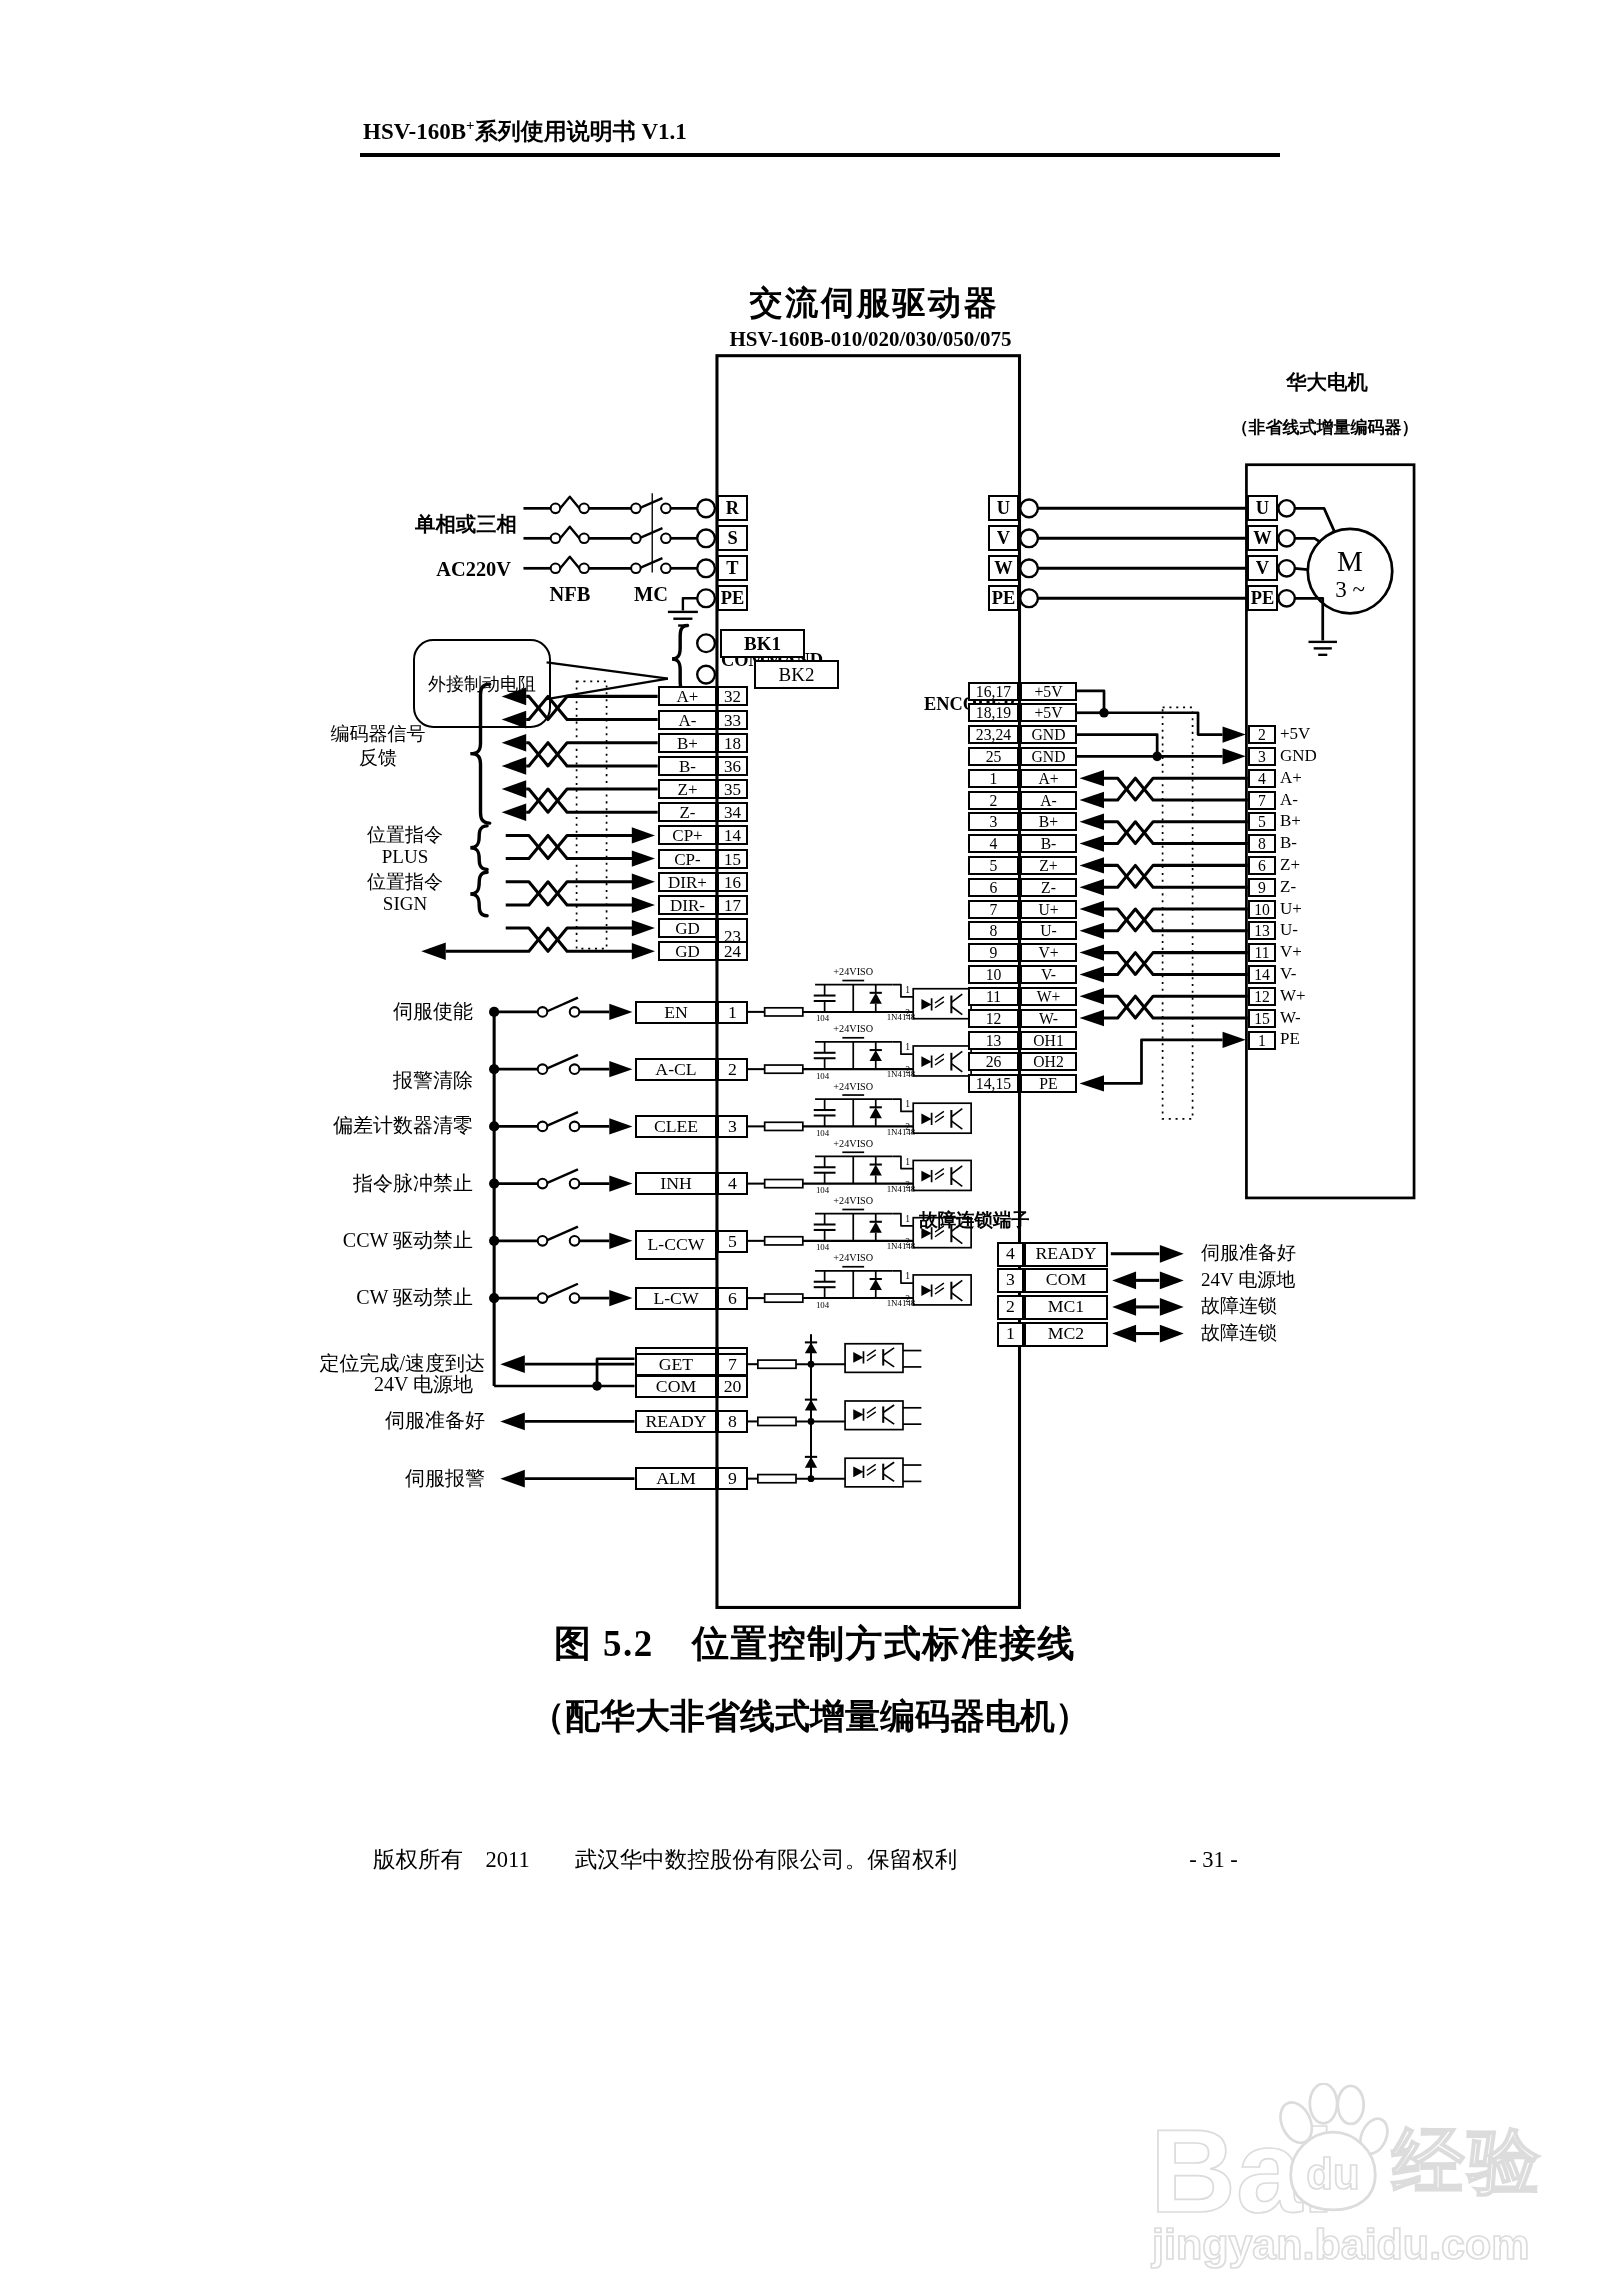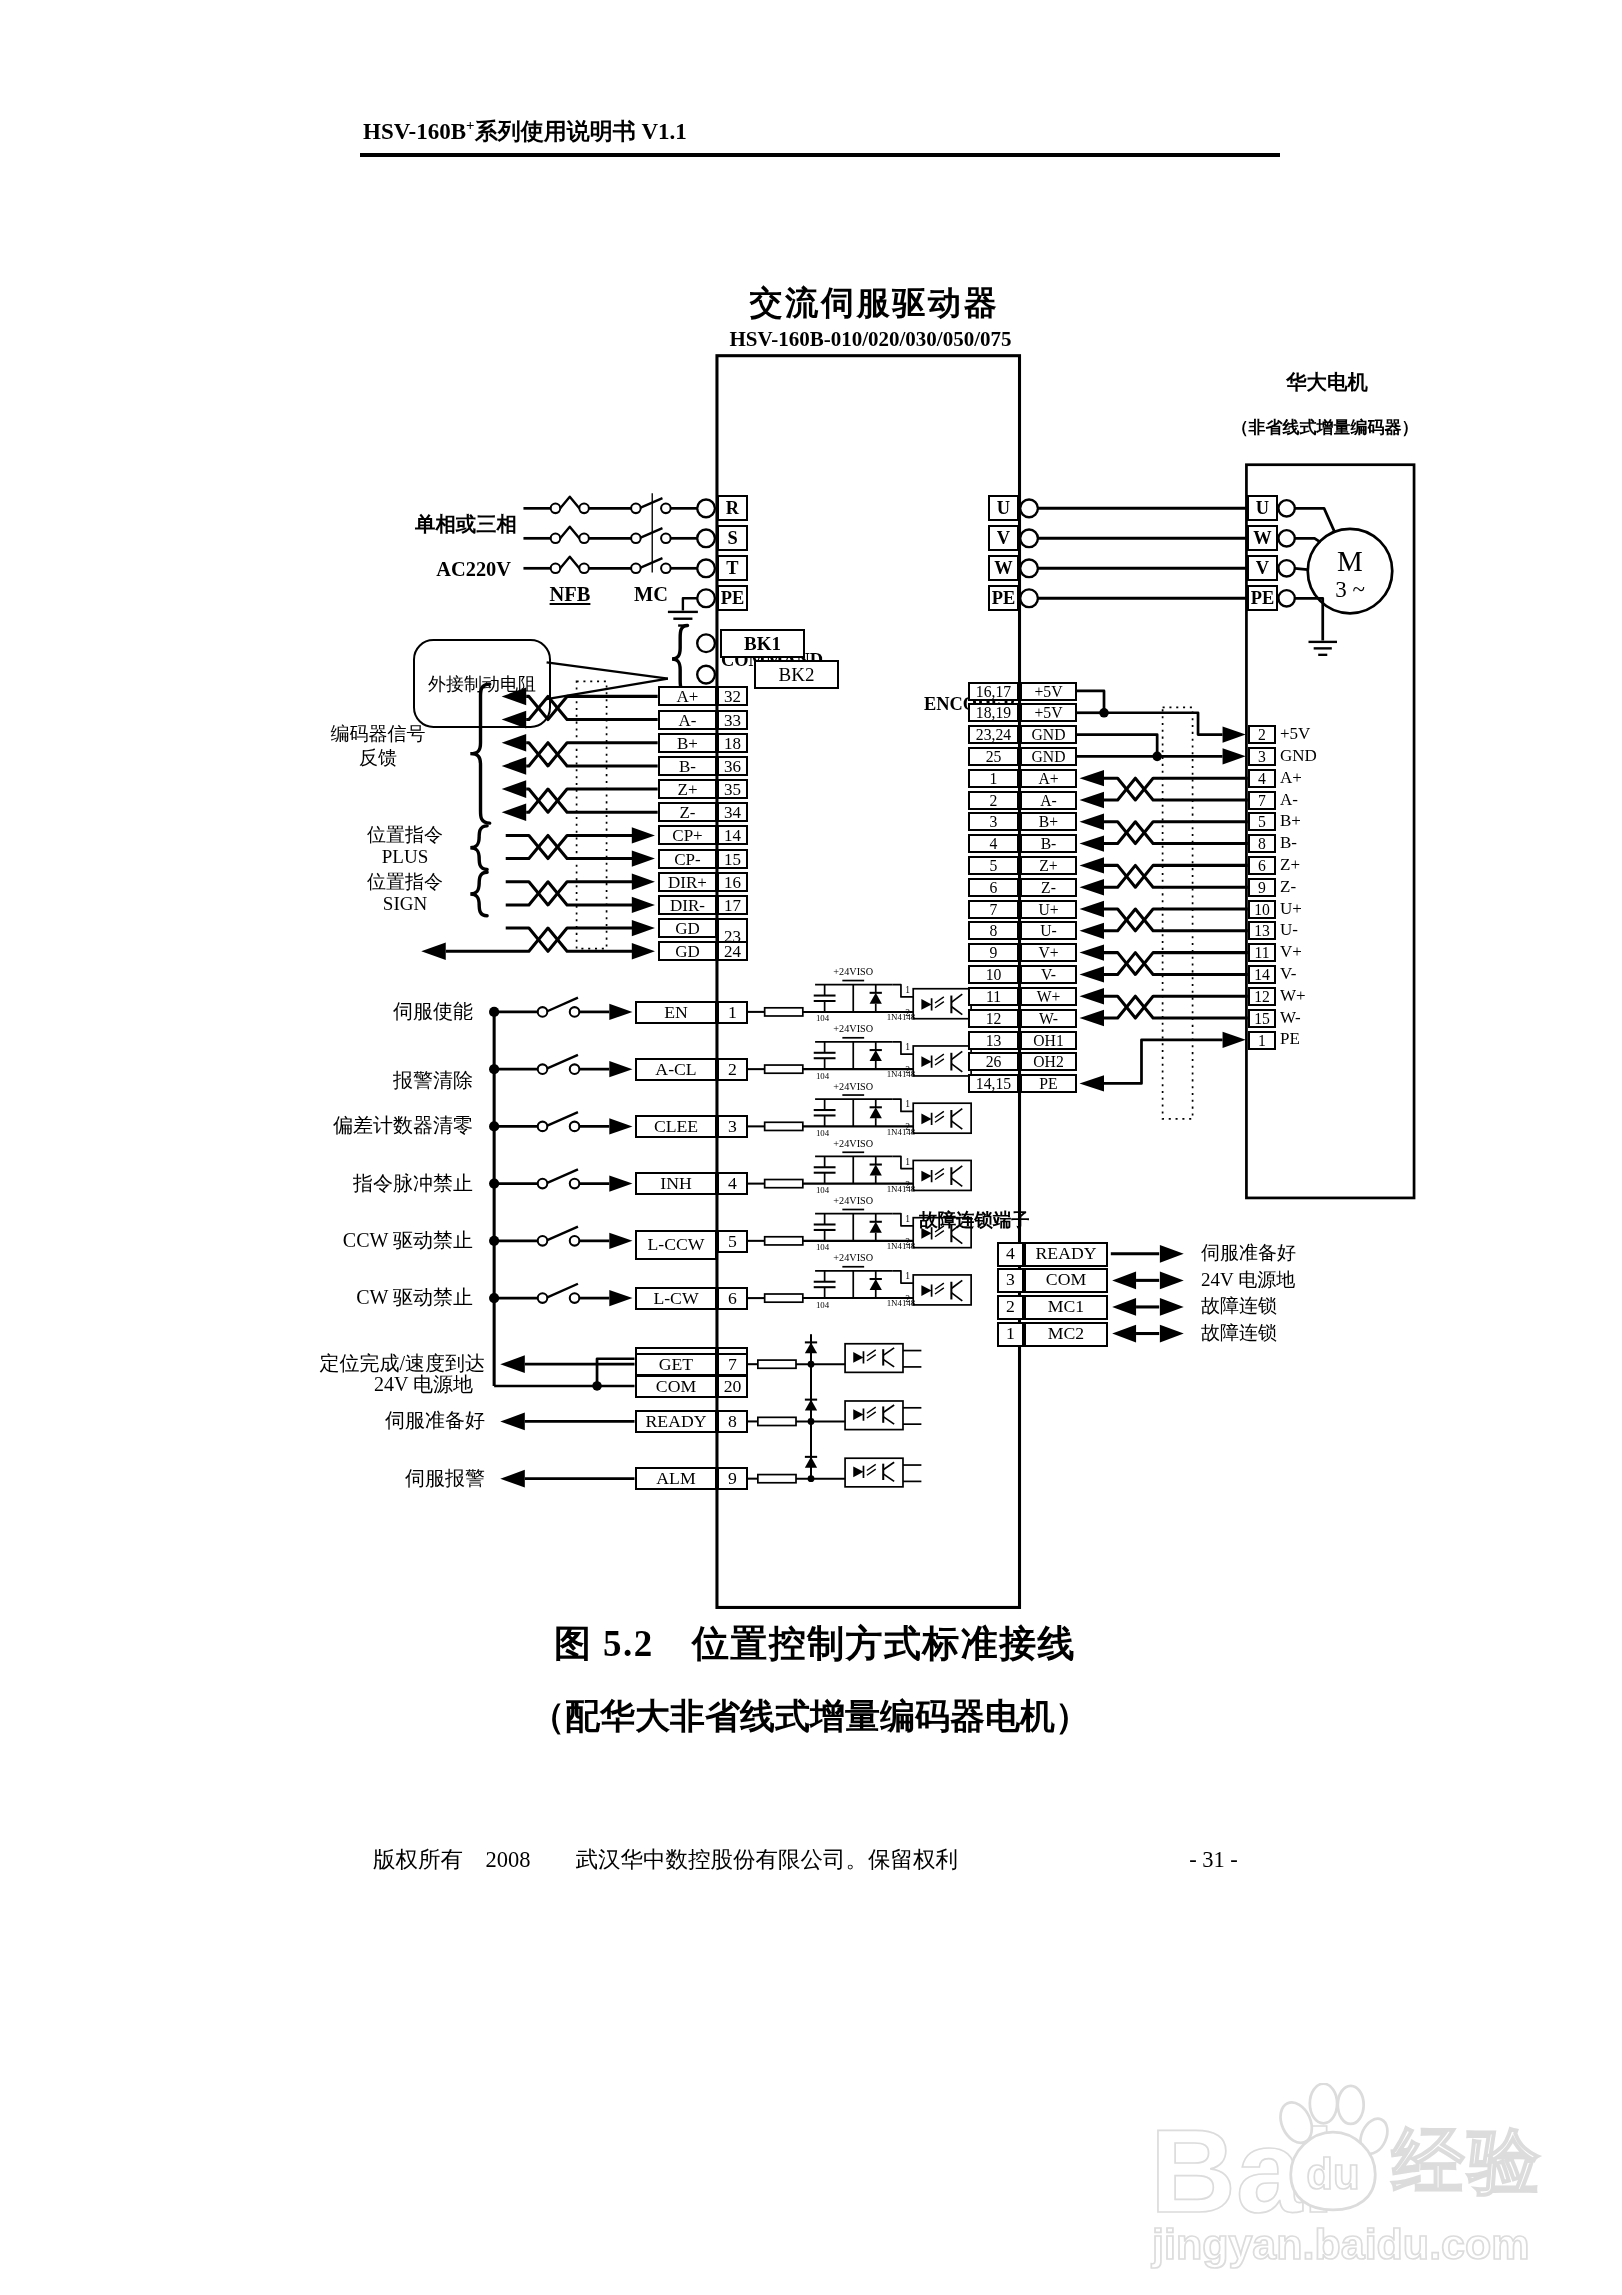--- a/index.html
+++ b/index.html
@@ -24,21 +24,21 @@
   </div>
   <div class="abs" style="left:360px;top:153px;width:920px;height:4.1px;background:#000;"></div>
 
   <div class="lbl ctr" style="left:670px;top:285px;width:409px;font-size:33px;font-weight:600;letter-spacing:2.7px;">交流伺服驱动器</div>
   <div class="lbl ctr" style="left:666px;top:327px;width:409px;font-size:21px;font-weight:700;">HSV-160B-010/020/030/050/075</div>
   <div class="lbl ctr" style="left:1225px;top:371px;width:204px;font-size:20.4px;font-weight:600;">华大电机</div>
   <div class="lbl ctr" style="left:1223px;top:418px;width:204px;font-size:17px;font-weight:600;">（非省线式增量编码器）</div>
 
   <div class="lbl" style="left:408px;top:513px;width:109px;font-size:20.4px;font-weight:600;text-align:right;">单相或三相</div>
   <div class="lbl" style="left:402px;top:558px;width:109px;font-size:20.4px;font-weight:700;text-align:right;">AC220V</div>
-  <div class="lbl ctr" style="left:536px;top:583px;width:68px;font-size:20.4px;font-weight:700;text-decoration:underline;">NFB</div>
+  <div class="lbl ctr" style="left:536px;top:583px;width:68px;font-size:20.4px;font-weight:700;">NFB</div>
   <div class="lbl ctr" style="left:617px;top:583px;width:68px;font-size:20.4px;font-weight:700;">MC</div>
   <div class="abs" style="left:413px;top:639px;width:134px;height:85px;border:2.4px solid #000;border-radius:20.4px;
               background:#fff;display:flex;align-items:center;justify-content:center;">
     <span style="font-size:18px;">外接制动电阻</span>
   </div>
 
   <div class="lbl" style="left:721px;top:650px;font-size:18.4px;font-weight:700;">COMMAND</div>
   <div class="lbl" style="left:921px;top:650px;width:95px;text-align:right;font-size:18.4px;font-weight:700;margin-top:44px;">ENCODER</div>
   <div class="lbl ctr" style="left:913px;top:1210px;width:123px;font-size:18.4px;font-weight:600;">故障连锁端子</div>
   <div class="lbl" style="left:337px;top:1373px;width:136px;font-size:20px;text-align:right;">24V 电源地</div>
@@ -612,21 +612,21 @@
       <div class="cell" style="left: 1024px; top: 1295px; width: 84px; height: 24.5px; font-size: 17.7px; border-width: 2px;">MC1</div>
       <div class="lbl" style="left: 1201px; top: 1295px; width: 164px; font-size: 19px; text-align: left;">故障连锁</div>
       <div class="cell" style="left: 997px; top: 1322px; width: 26.6px; height: 24.5px; font-size: 17.7px; border-width: 2px;">1</div>
       <div class="cell" style="left: 1024px; top: 1322px; width: 84px; height: 24.5px; font-size: 17.7px; border-width: 2px;">MC2</div>
       <div class="lbl" style="left: 1201px; top: 1322px; width: 164px; font-size: 19px; text-align: left;">故障连锁</div>
     </div>
 
   <div class="lbl ctr" style="left:474px;top:1623px;width:682px;font-size:37px;font-weight:700;letter-spacing:1.4px;">图 5.2　位置控制方式标准接线</div>
   <div class="lbl ctr" style="left:469px;top:1697px;width:682px;font-size:35px;font-weight:700;">（配华大非省线式增量编码器电机）</div>
 
-  <div class="lbl" style="left:373px;top:1847px;font-size:22.5px;">版权所有　2008　　武汉华中数控股份有限公司。保留权利</div>
+  <div class="lbl" style="left:373px;top:1847px;font-size:22.5px;">版权所有　2011　　武汉华中数控股份有限公司。保留权利</div>
   <div class="lbl ctr" style="left:1159px;top:1847px;width:109px;font-size:22.5px;">- 31 -</div>
 
   <div class="wm lbl" style="left:1150px;top:2111px;font-size:119px;">Bai</div>
   <svg class="abs" style="left:1273px;top:2083px;" width="120" height="131" viewBox="0 0 176 192">
     <ellipse cx="34" cy="58" rx="21" ry="31" transform="rotate(-24 34 58)" fill="#fff" stroke="#dcdcdc" stroke-width="4"></ellipse>
     <ellipse cx="74" cy="30" rx="20" ry="29" fill="#fff" stroke="#dcdcdc" stroke-width="4"></ellipse>
     <ellipse cx="114" cy="32" rx="19" ry="28" fill="#fff" stroke="#dcdcdc" stroke-width="4"></ellipse>
     <ellipse cx="148" cy="78" rx="18" ry="27" transform="rotate(24 148 78)" fill="#fff" stroke="#dcdcdc" stroke-width="4"></ellipse>
     <path d="M 88 72 C 120 72 150 100 150 134 C 150 168 124 186 88 186 C 52 186 26 168 26 134 C 26 100 56 72 88 72 Z" fill="#fff" stroke="#dcdcdc" stroke-width="4"></path>
     <text x="88" y="156" text-anchor="middle" font-size="64" font-weight="700" fill="#fff" stroke="#dcdcdc" stroke-width="2.5" style="font-family:'Liberation Sans','DejaVu Sans',sans-serif;">du</text>

